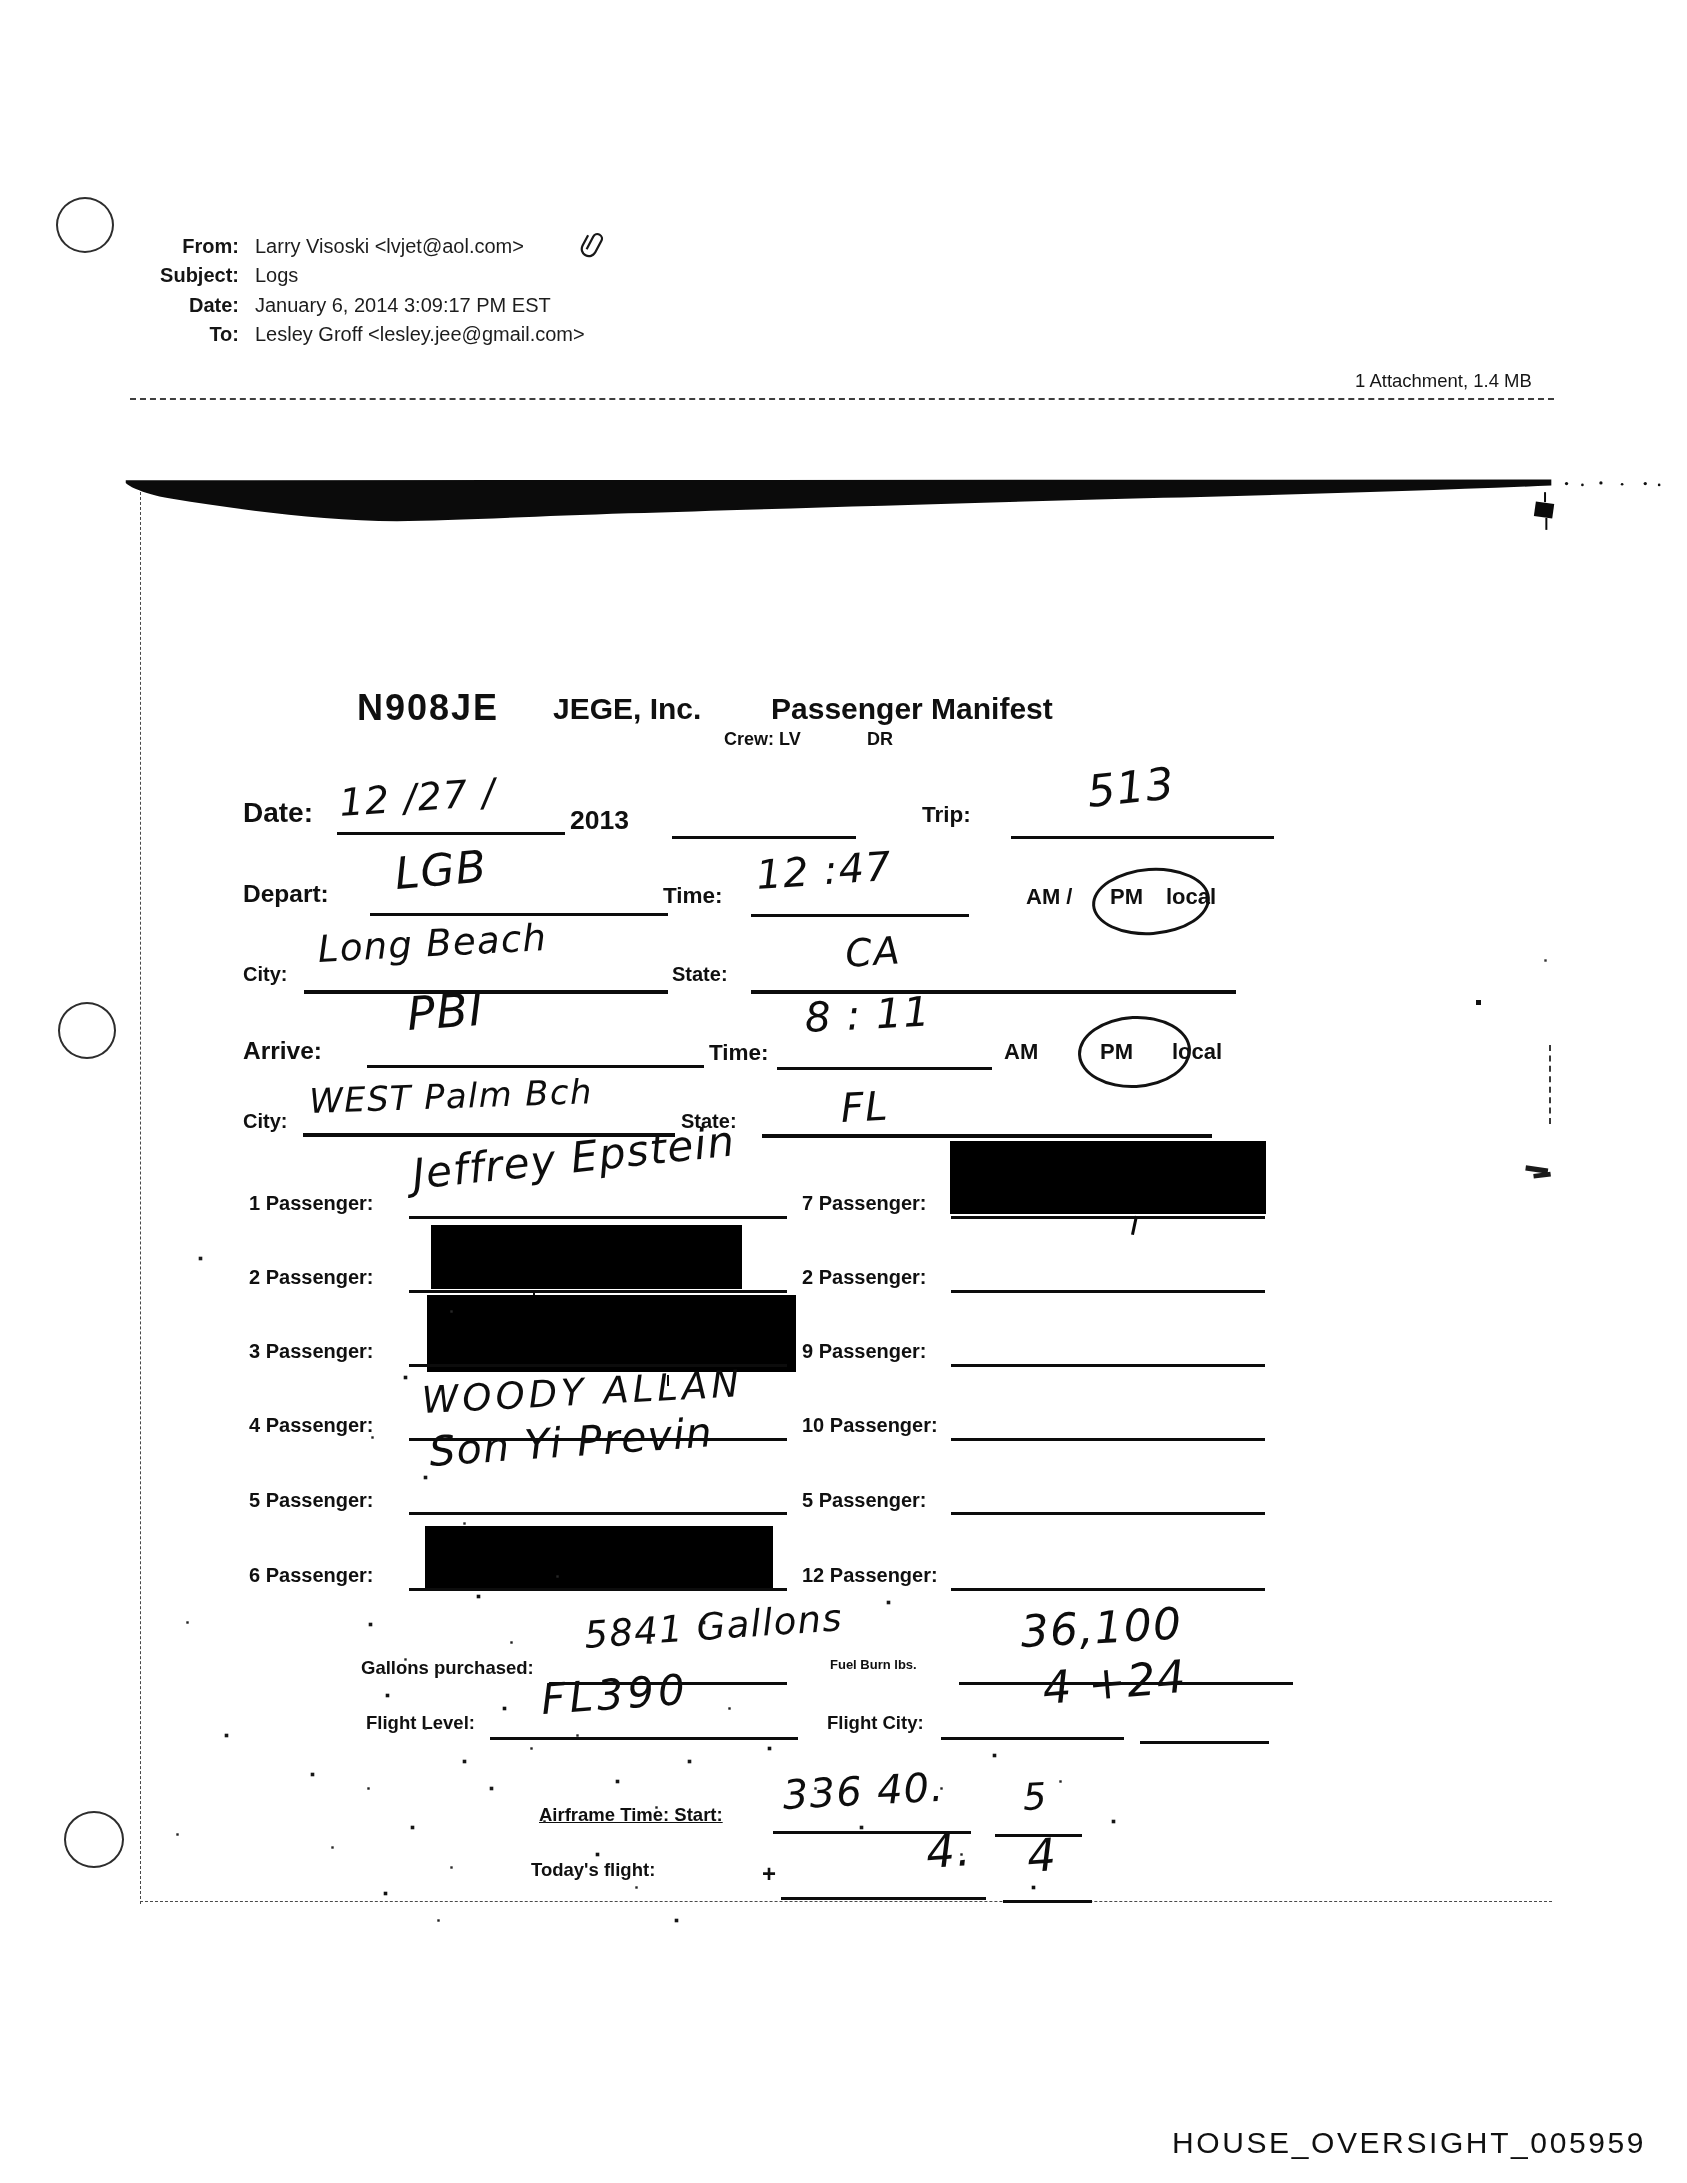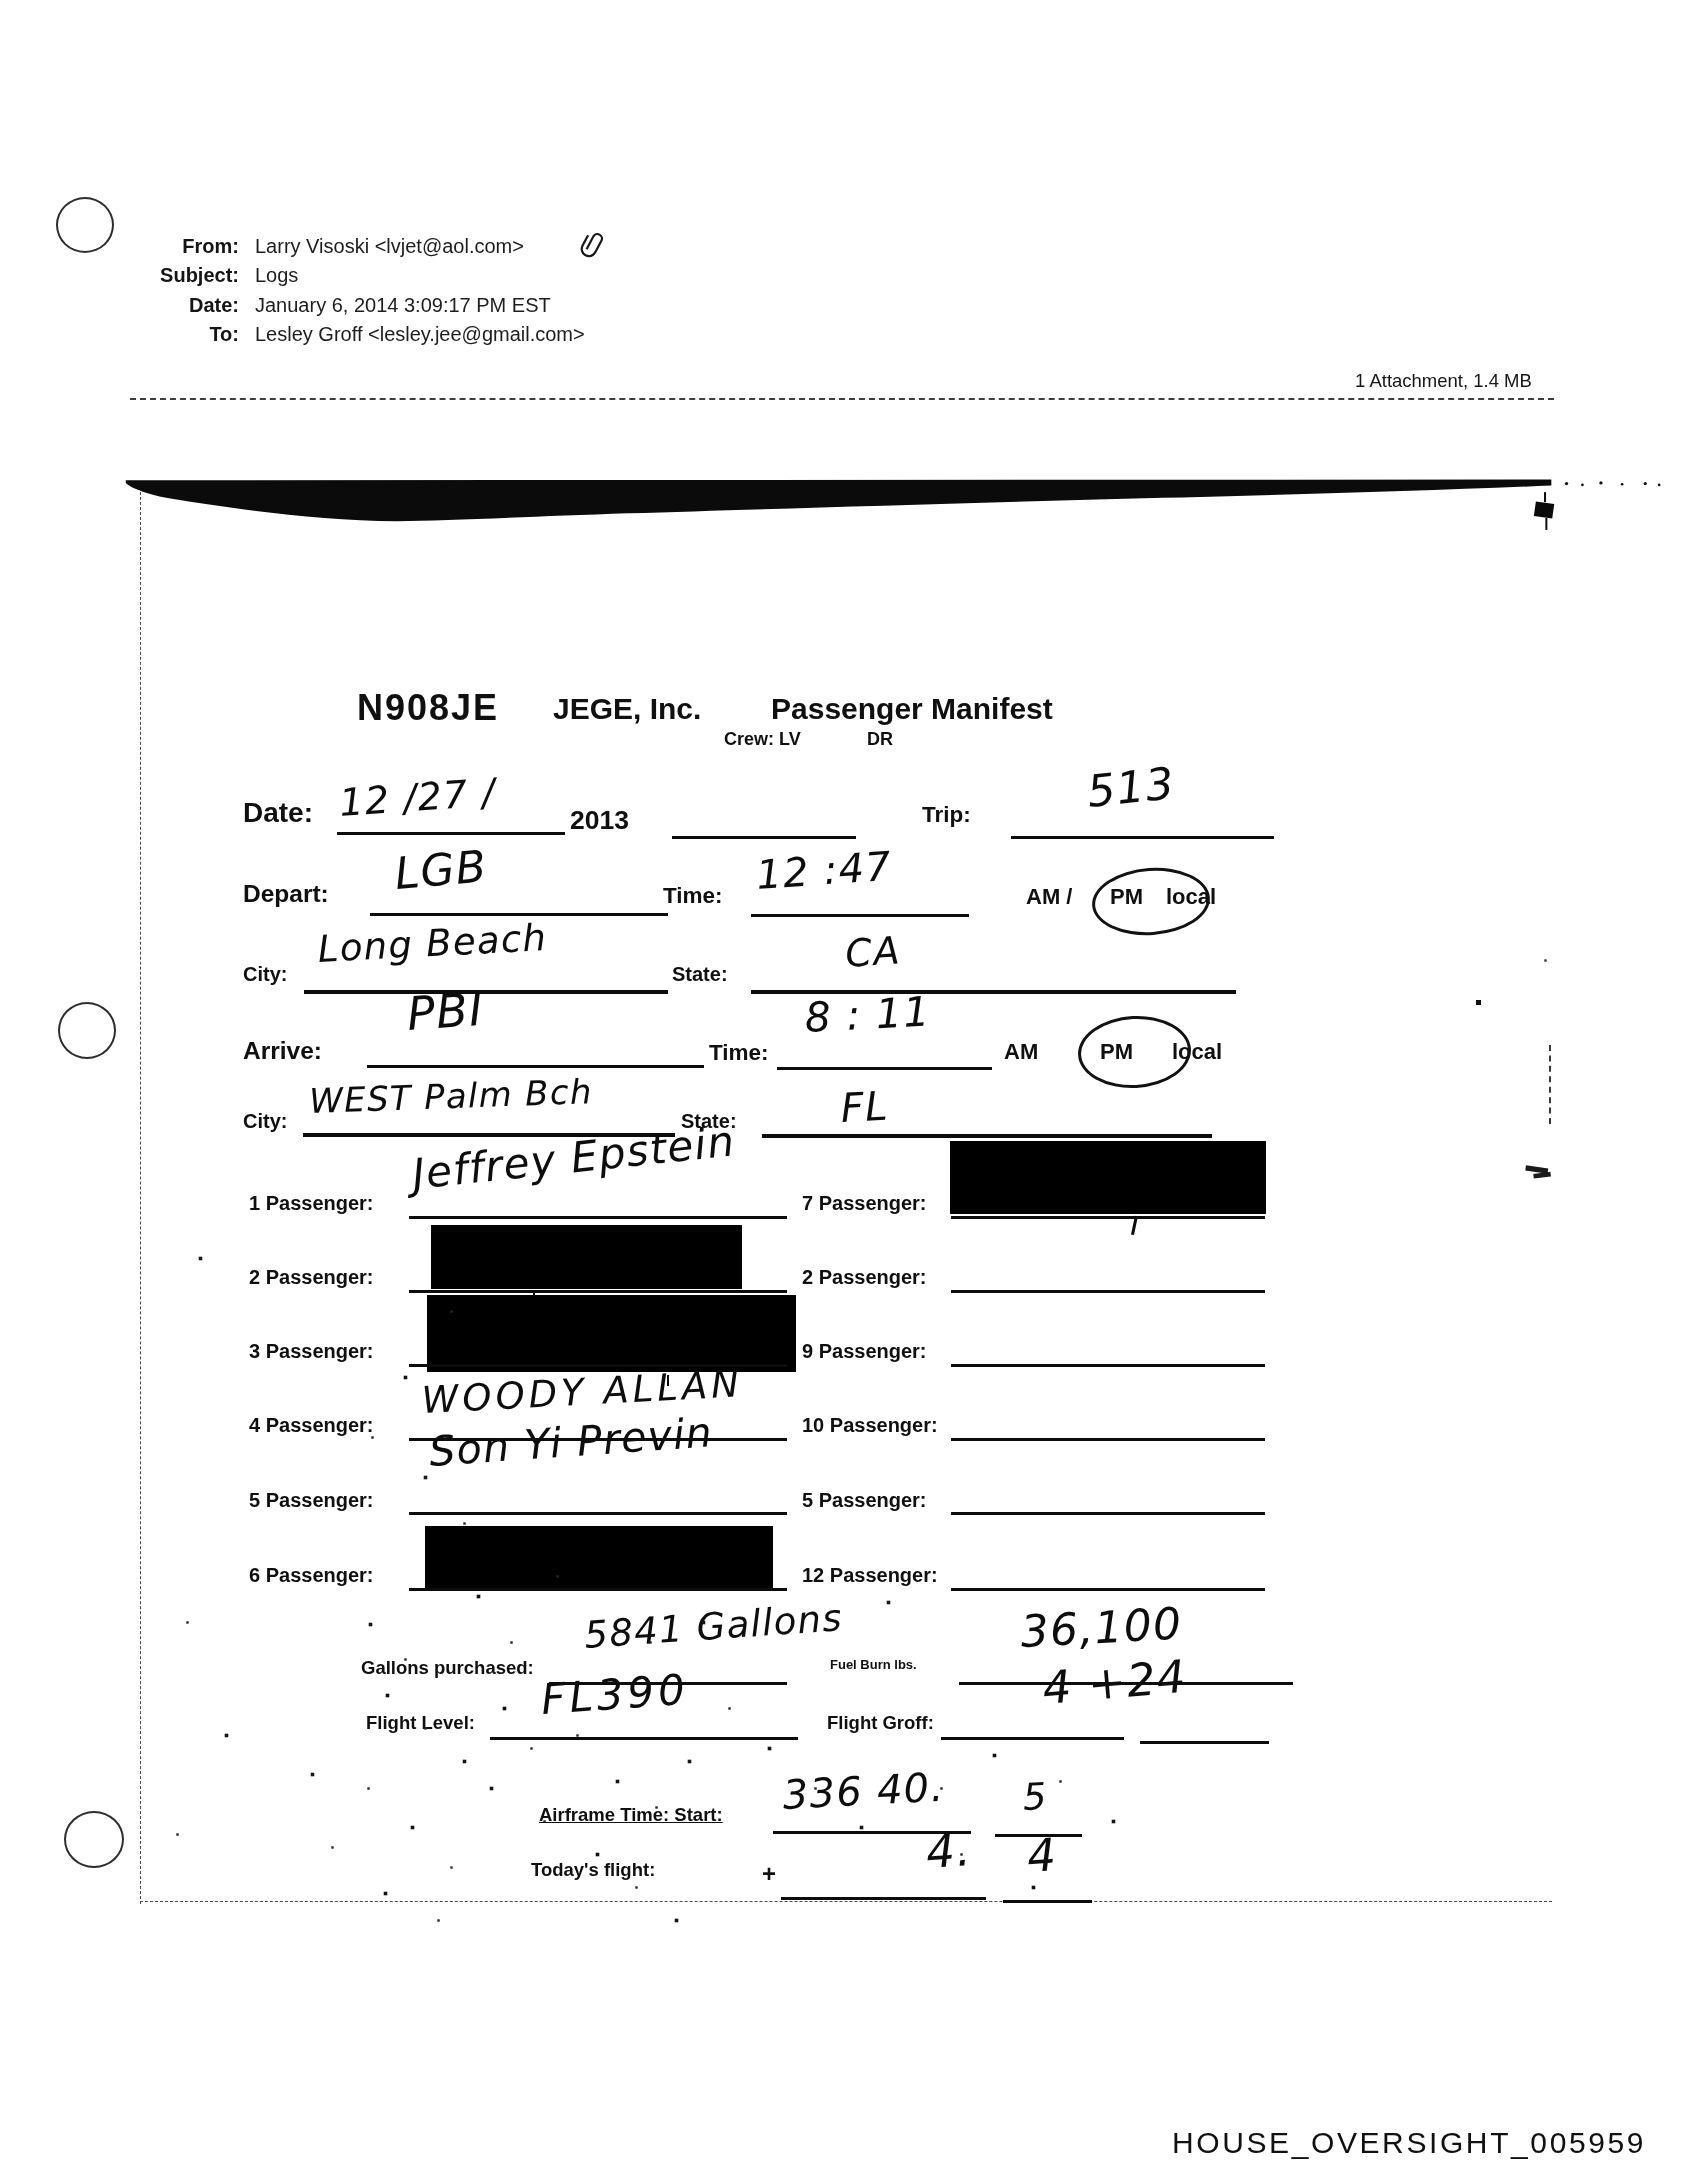--- a/index.html
+++ b/index.html
@@ -192,21 +192,21 @@
   <div class="lbl" style="left:361px; top:1657px; font-size:18.5px;">Gallons purchased:</div>
   <div class="hw" style="left:586px; top:1614px; font-size:37px; transform:rotate(-4deg);">5841 Gallons</div>
   <div class="ul" style="left:549px; top:1682px; width:238px;"></div>
   <div class="lbl" style="left:830px; top:1657px; font-size:13px;">Fuel Burn lbs.</div>
   <div class="hw" style="left:1022px; top:1606px; font-size:44px; transform:rotate(-3deg);">36,100</div>
   <div class="ul" style="left:959px; top:1682px; width:334px;"></div>
 
   <div class="lbl" style="left:366px; top:1712px; font-size:18.5px;">Flight Level:</div>
   <div class="hw" style="left:543px; top:1675px; font-size:42px; letter-spacing:4px; transform:rotate(-4deg);">FL390</div>
   <div class="ul" style="left:490px; top:1737px; width:308px;"></div>
-  <div class="lbl" style="left:827px; top:1712px; font-size:18.5px;">Flight Groff:</div>
+  <div class="lbl" style="left:827px; top:1712px; font-size:18.5px;">Flight City:</div>
   <div class="hw" style="left:1045px; top:1662px; font-size:45px; transform:rotate(-5deg);">4 +24</div>
   <div class="ul" style="left:941px; top:1737px; width:183px;"></div>
   <div class="ul" style="left:1140px; top:1741px; width:129px;"></div>
 
   <div class="lbl" style="left:539px; top:1804px; font-size:18.5px;text-decoration:underline;">Airframe Time: Start:</div>
   <div class="hw" style="left:784px; top:1772px; font-size:40px; transform:rotate(-3deg);">336 40.</div>
   <div class="hw" style="left:1024px; top:1776px; font-size:37px; transform:rotate(-3deg);">5</div>
   <div class="ul" style="left:773px; top:1831px; width:198px;"></div>
   <div class="ul" style="left:995px; top:1834px; width:87px;"></div>
 

